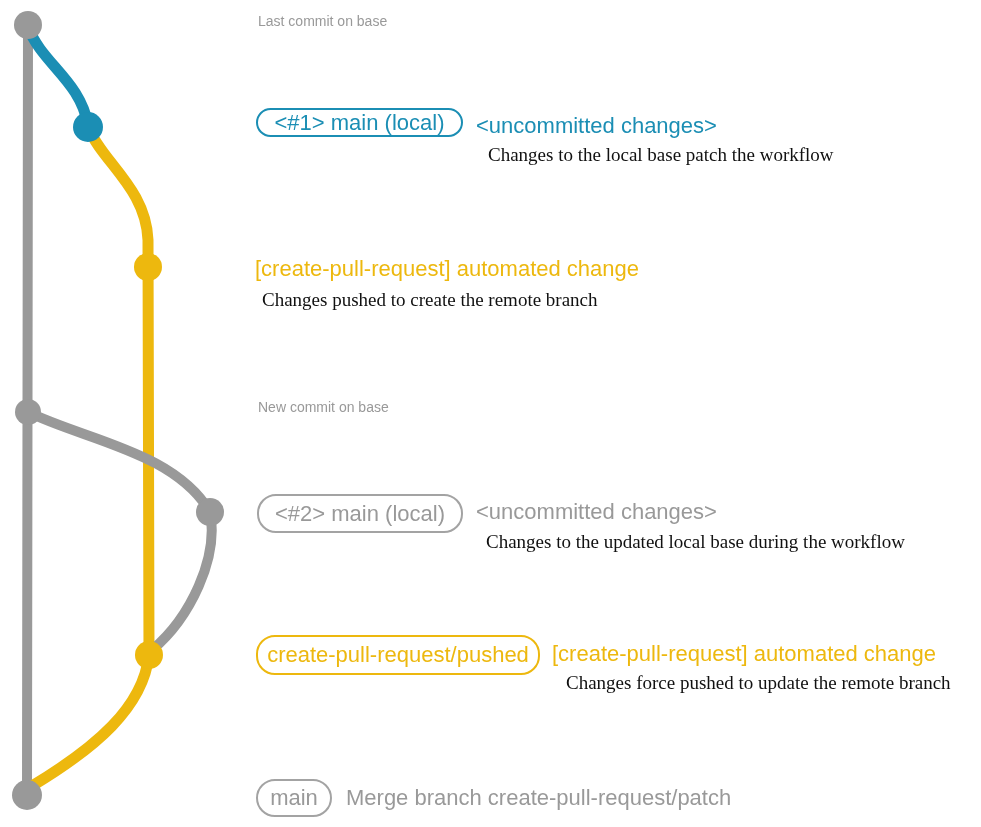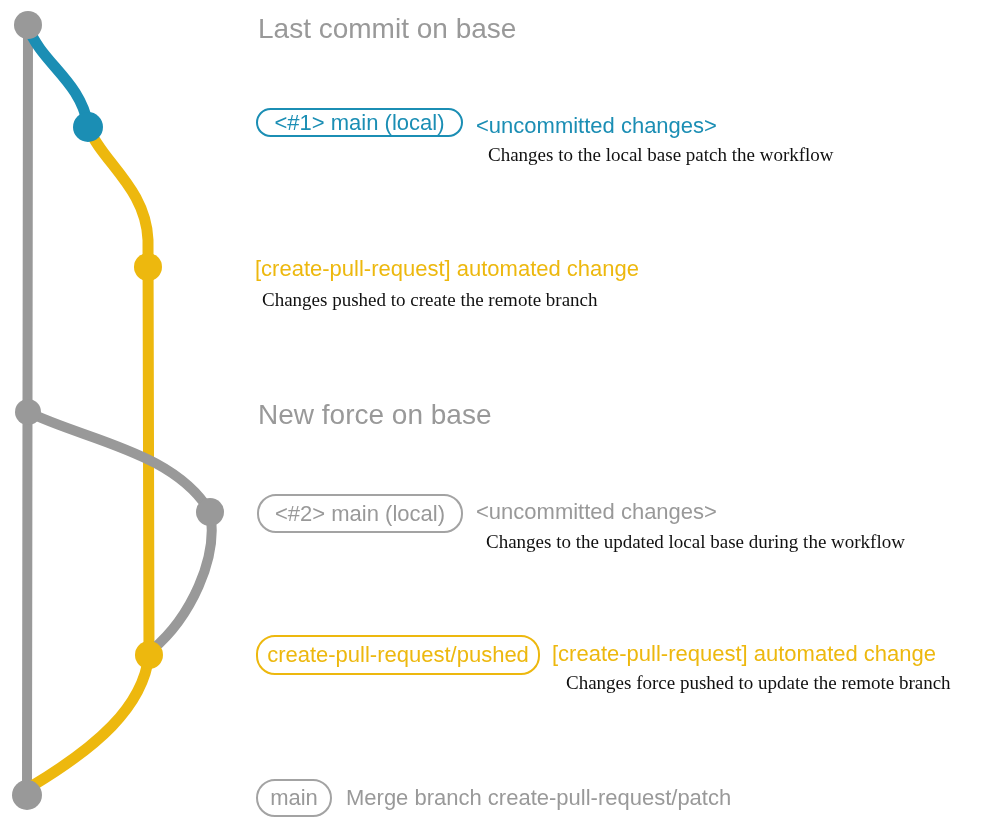--- a/index.html
+++ b/index.html
@@ -7,21 +7,21 @@
     position: relative;
     width: 981px;
     height: 827px;
     background: #ffffff;
     overflow: hidden;
     font-family: "Liberation Sans", sans-serif;
   }
   .graph { position: absolute; left: 0; top: 0; }
   .heading {
     position: absolute;
-    font-size: 28px;
+    font-size: 14px;
     color: #999999;
     white-space: nowrap;
   }
   .pill {
     position: absolute;
     display: flex;
     align-items: center;
     justify-content: center;
     border: 2px solid;
     border-radius: 19px;
@@ -79,21 +79,21 @@
 
   <div class="heading" style="left:258px; top:13px;">Last commit on base</div>
 
   <div class="pill c-blue" style="left:256px; top:108px; width:207px; height:29px;">&lt;#1&gt; main (local)</div>
   <div class="lbl c-blue" style="left:476px; top:113px;">&lt;uncommitted changes&gt;</div>
   <div class="desc" style="left:488px; top:144px;">Changes to the local base patch the workflow</div>
 
   <div class="lbl c-yellow" style="left:255px; top:256px;">[create-pull-request] automated change</div>
   <div class="desc" style="left:262px; top:289px;">Changes pushed to create the remote branch</div>
 
-  <div class="heading" style="left:258px; top:399px;">New force on base</div>
+  <div class="heading" style="left:258px; top:399px;">New commit on base</div>
 
   <div class="pill c-gray" style="left:257px; top:494px; width:206px; height:39px;">&lt;#2&gt; main (local)</div>
   <div class="lbl c-gray" style="left:476px; top:499px;">&lt;uncommitted changes&gt;</div>
   <div class="desc" style="left:486px; top:531px;">Changes to the updated local base during the workflow</div>
 
   <div class="pill c-yellow" style="left:256px; top:635px; width:284px; height:40px;">create-pull-request/pushed</div>
   <div class="lbl c-yellow" style="left:552px; top:641px;">[create-pull-request] automated change</div>
   <div class="desc" style="left:566px; top:672px;">Changes force pushed to update the remote branch</div>
 
   <div class="pill c-gray" style="left:256px; top:779px; width:76px; height:38px;text-align:right;">main</div>

